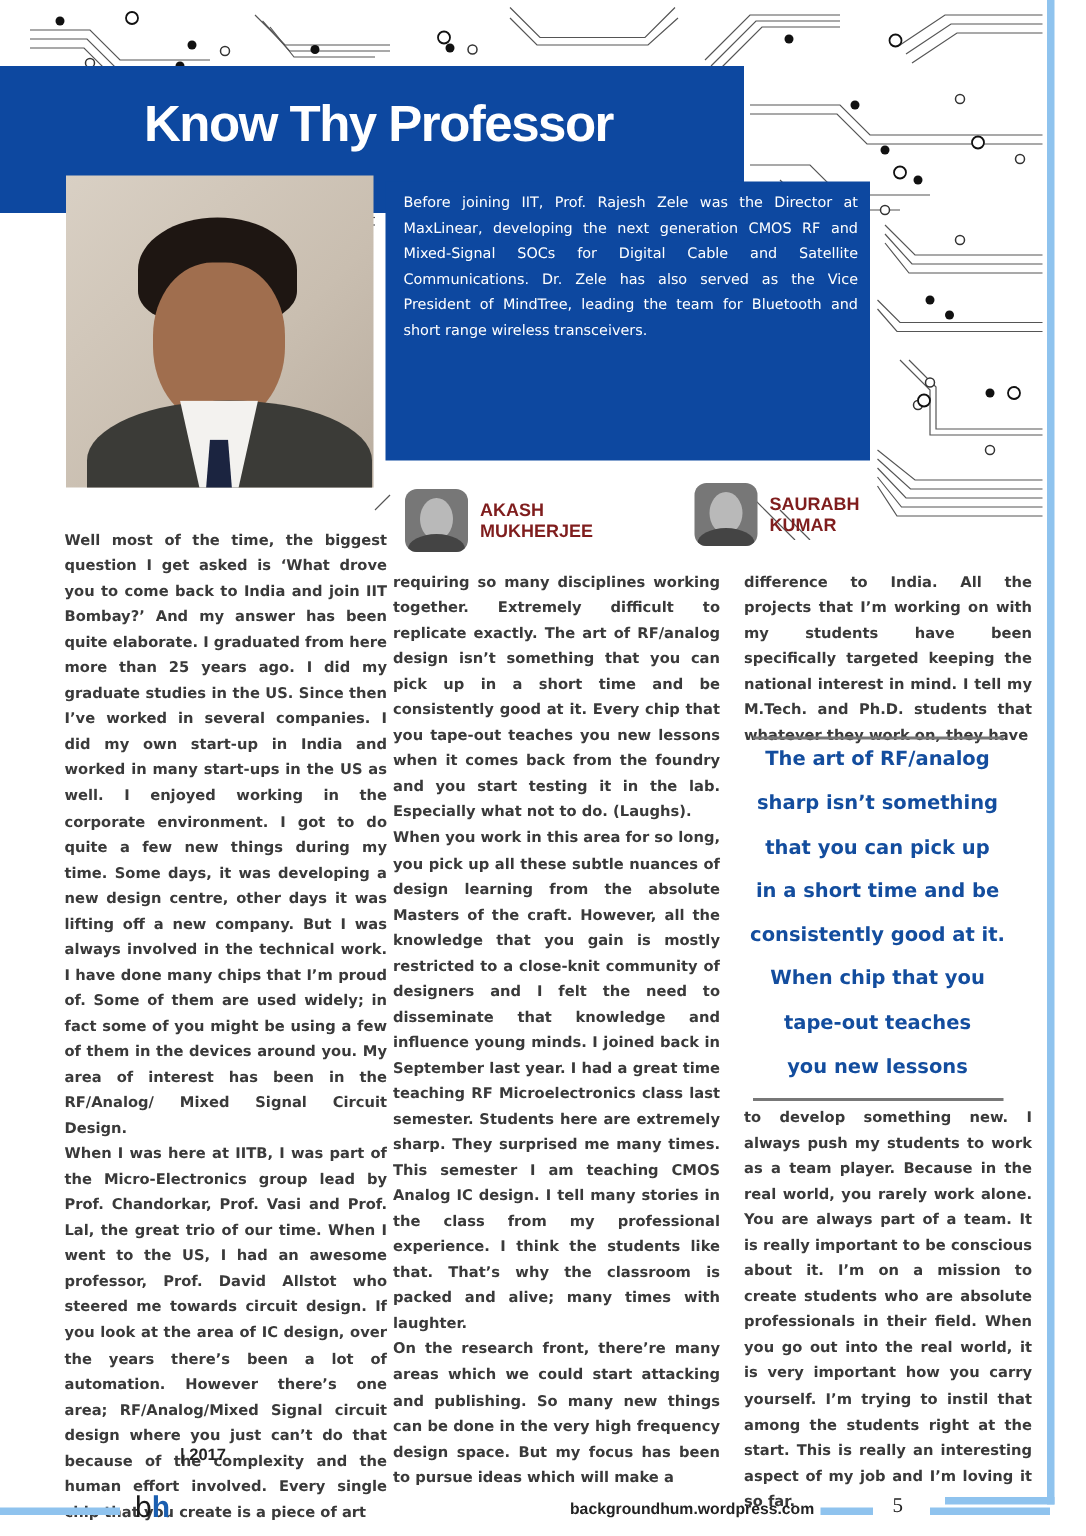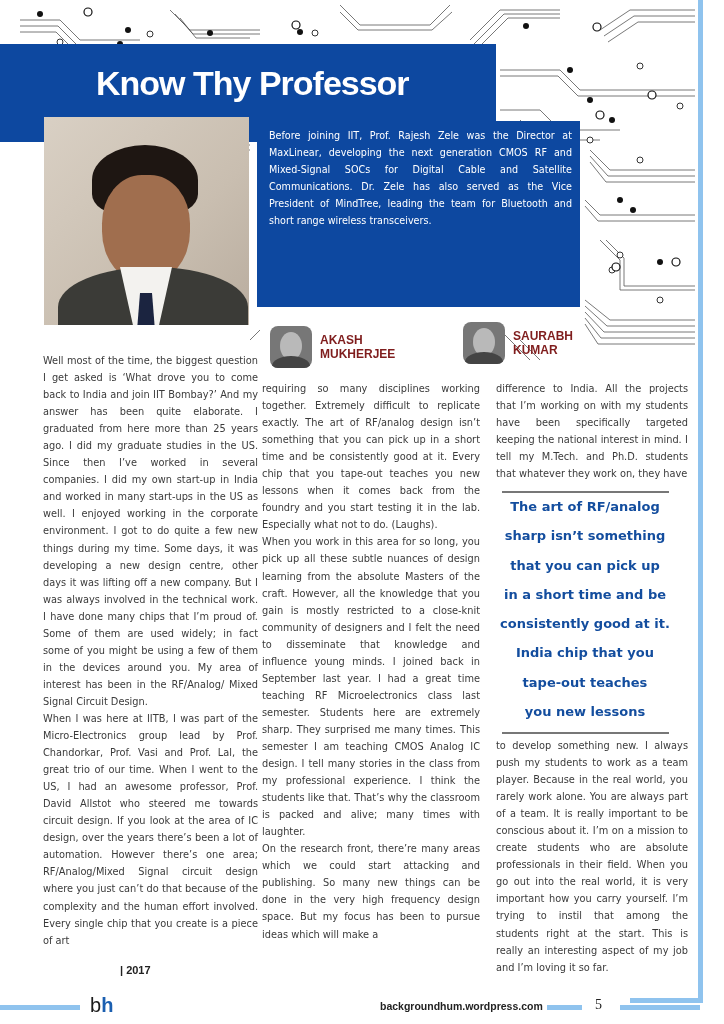--- a/index.html
+++ b/index.html
@@ -57,21 +57,21 @@
     margin-left: 8px; font-family: "Liberation Sans", sans-serif; font-weight: bold;
     font-size: 12px; line-height: 14px; color: #7f1d1d;
   }
   .author.a1 { left: 270px; }
   .author.a2 { left: 419px; top: 322px; margin-left: 44px; }
 
   .col {
     position: absolute; font-size: 9.8px; line-height: 17.05px;
     text-align: justify; color: #3a3a3a;
   }
-  .col p { margin: 0; }
+  .col p { margin: 0; font-weight: bold; }
   .col-1 { left: 43px; top: 352px; width: 215px; }
   .col-2 { left: 262px; top: 380px; width: 218px; }
   .col-3a { left: 496px; top: 380px; width: 192px; }
   .col-3b { left: 496px; top: 737px; width: 192px; }
 
   .pull-quote {
     position: absolute; left: 496px; top: 490px; width: 178px;
     text-align: center; color: #134d9e;
     font-family: "DejaVu Sans", sans-serif; font-weight: bold;
     font-size: 13px; line-height: 29.3px;
@@ -244,21 +244,21 @@
 </div>
 
 <div class="pq-rule top"></div>
 <div class="pull-quote">
   <div class="lines">
     <div>The art of RF/analog</div>
     <div>sharp isn’t something</div>
     <div>that you can pick up</div>
     <div>in a short time and be</div>
     <div>consistently good at it.</div>
-    <div>India chip that you</div>
+    <div>When chip that you</div>
     <div>tape-out teaches</div>
     <div>you new lessons</div>
   </div>
 </div>
 <div class="pq-rule bot"></div>
 
 <div class="col col-3b">
   <p>to develop something new. I always push my students to work as a team player. Because in the real world, you rarely work alone. You are always part of a team. It is really important to be conscious about it. I’m on a mission to create students who are absolute professionals in their field. When you go out into the real world, it is very important how you carry yourself. I’m trying to instil that among the students right at the start. This is really an interesting aspect of my job and I’m loving it so far.</p>
 </div>
 

